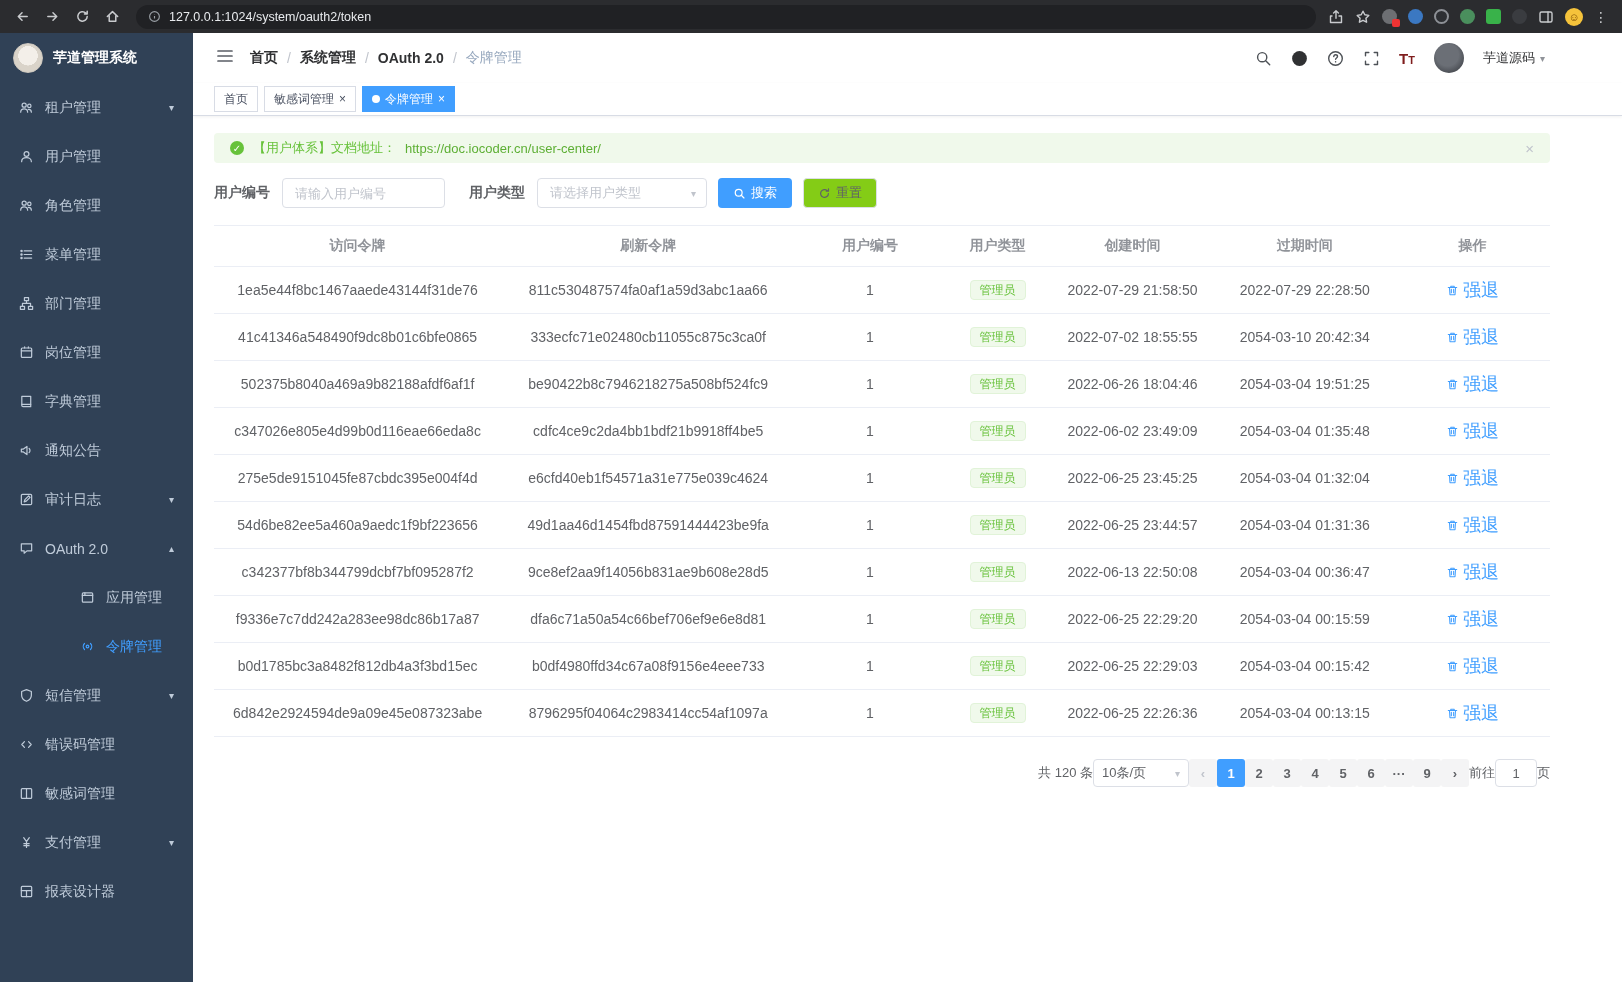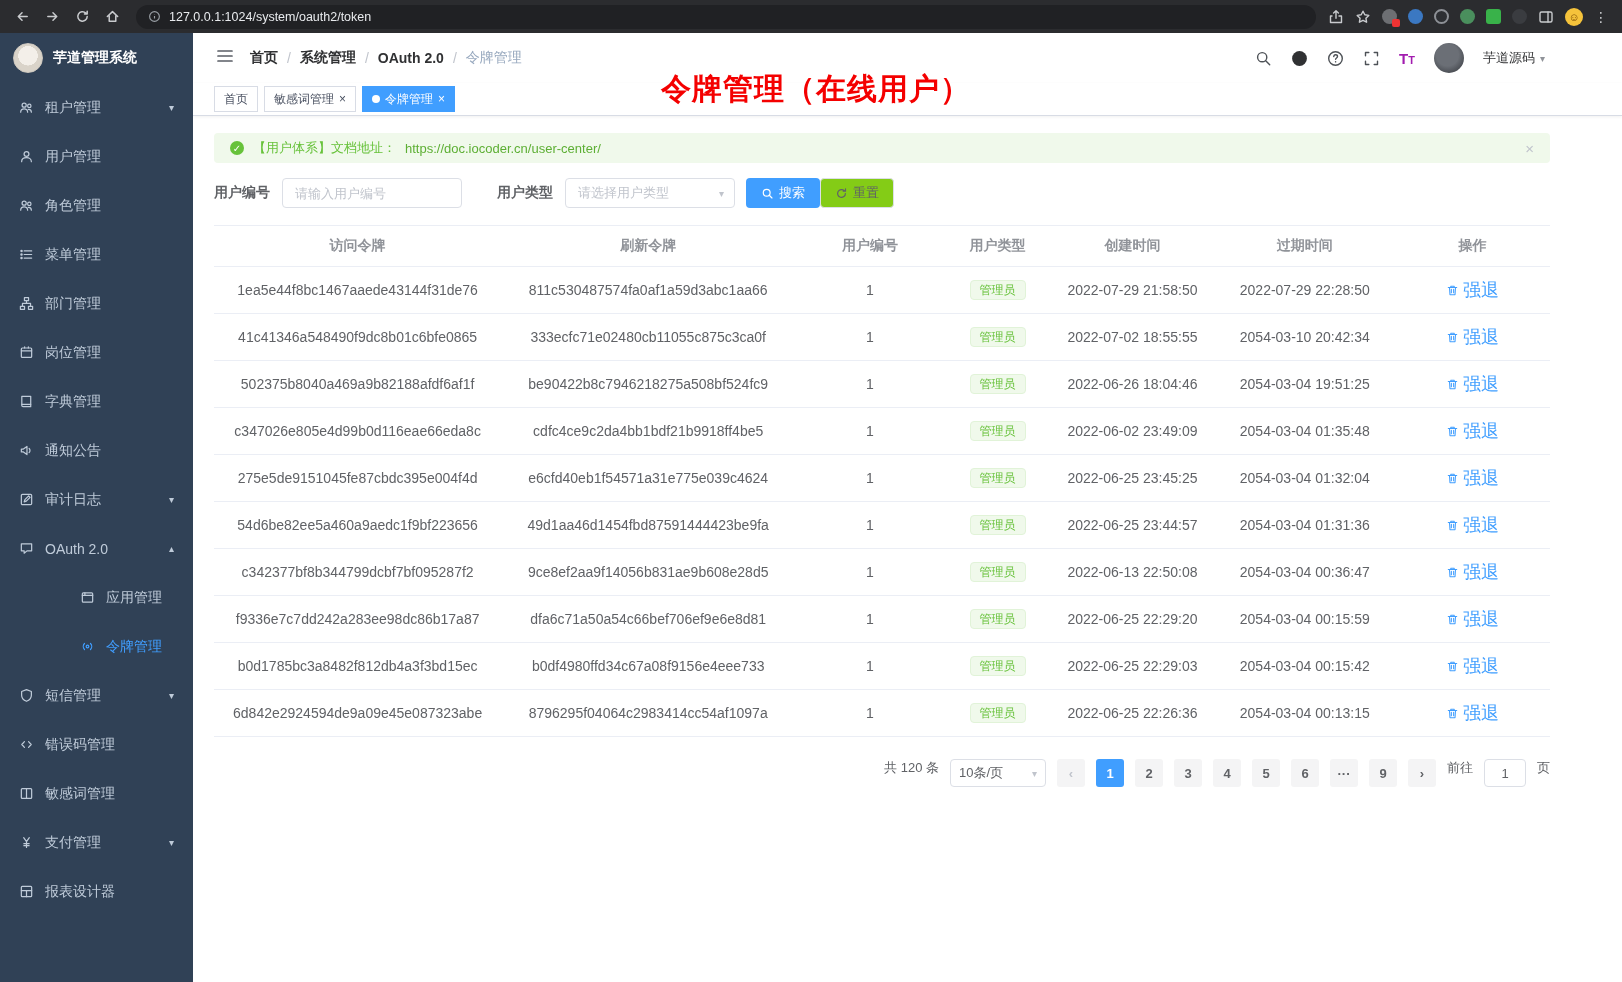--- a/index.html
+++ b/index.html
@@ -54,21 +54,21 @@
   .hamburger svg { width:18px; height:18px; stroke:#5a5e66; stroke-width:1.7; fill:none;
     stroke-linecap:round; }
   .breadcrumb { display:flex; align-items:center; gap:9px; margin-left:16px; font-size:14px; }
   .bc-item { color:#303133; font-weight:600; cursor:pointer; }
   .bc-sep { color:#c0c4cc; font-weight:400; }
   .bc-current { color:#97a8be; font-weight:400; }
   .nav-tools { margin-left:auto; display:flex; align-items:center; gap:19px; }
   .tool-ic svg { width:17px; height:17px; stroke:#4d5156; fill:none; stroke-width:1.4;
     stroke-linecap:round; stroke-linejoin:round; display:block; }
   .tool-ic.filled svg { fill:#303133; stroke:none; }
-  .font-ic { font-size:15px; font-weight:700; color:#a21caf; }
+  .font-ic { font-size:15px; font-weight:700; color:#7f1d1d; }
   .nav-avatar { width:30px; height:30px; border-radius:50%;
     background:radial-gradient(circle at 45% 40%, #6b6f76 0 45%, #2f3237 100%); }
   .nav-user { display:flex; align-items:center; gap:5px; font-size:13px; color:#303133; }
   .nav-user .caret { color:#909399; font-size:10px; }
 
   
   .tagbar { height:33px; display:flex; align-items:center; gap:6px; padding:0 21px;
     border-bottom:1px solid #d8dce5; box-shadow:0 1px 3px rgba(0,0,0,.06); }
   .tag { height:26px; border:1px solid #d8dce5; background:#fff; color:#495060;
     font-size:12px; padding:0 9px; display:flex; align-items:center; gap:5px; cursor:pointer; }
@@ -84,49 +84,49 @@
 
   .alert { height:30px; background:#f0f9eb; border-radius:4px; display:flex; align-items:center;
     gap:9px; padding:0 16px; font-size:13px; color:#67c23a; margin-bottom:15px; }
   .alert-check { width:14px; height:14px; border-radius:50%; background:#67c23a; color:#fff;
     font-size:10px; display:flex; align-items:center; justify-content:center; flex-shrink:0; }
   .alert a { color:#5daf34; text-decoration:none; }
   .alert-close { margin-left:auto; color:#c0c4cc; font-size:15px; cursor:pointer; }
 
   .filters { display:flex; align-items:center; margin-bottom:17px; font-size:14px; }
   .f-label { font-weight:700; color:#606266; margin-right:12px; }
-  .f-input { width:180px; height:30px; border:1px solid #dcdfe6; border-radius:4px;
-    padding:0 12px; font-size:13px; color:#606266; outline:none; margin-right:35px;
+  .f-input { width:163px; height:30px; border:1px solid #dcdfe6; border-radius:4px;
+    padding:0 12px; font-size:13px; color:#606266; outline:none; margin-right:24px;
     font-family:"Liberation Sans","DejaVu Sans",sans-serif; }
   .f-input::placeholder { color:#c0c4cc; }
   .f-select { width:170px; height:30px; border:1px solid #dcdfe6; border-radius:4px;
     padding:0 10px 0 12px; font-size:13px; color:#c0c4cc; display:flex; align-items:center;
     justify-content:space-between; margin-right:11px; cursor:pointer; }
   .f-select .caret { color:#c0c4cc; font-size:10px; }
   .btn { height:30px; border-radius:4px; font-size:13px; display:inline-flex; align-items:center;
     gap:5px; padding:0 14px; cursor:pointer; border:1px solid transparent;
     font-family:"Liberation Sans","DejaVu Sans",sans-serif; }
   .btn svg { width:13px; height:13px; fill:none; stroke:currentColor; stroke-width:1.5;
     stroke-linecap:round; stroke-linejoin:round; }
-  .btn-primary { background:#409eff; color:#fff; }
+  .btn-primary { background:#409eff; color:#fff; margin-right:11px; }
   .btn-plain { background:#84cc16; border-color:#dcdfe6; color:#606266; }
 
   table.grid { width:100%; border-collapse:collapse; table-layout:fixed; }
   table.grid th { height:41px; font-size:14px; font-weight:700; color:#909399;
     border-top:1px solid #ebeef5; border-bottom:1px solid #ebeef5; text-align:center; }
   table.grid td { height:47px; font-size:14px; color:#606266; text-align:center;
     border-bottom:1px solid #ebeef5; white-space:nowrap; overflow:hidden; }
   .badge { display:inline-block; background:#f0f9eb; border:1px solid #e1f3d8; color:#67c23a;
     border-radius:4px; font-size:12px; padding:3px 9px; line-height:1; }
   .action-link { color:#409eff; font-size:18px; display:inline-flex; align-items:center;
     gap:4px; cursor:pointer; }
   .action-link svg { width:13px; height:13px; fill:none; stroke:currentColor; stroke-width:1.3;
     stroke-linecap:round; stroke-linejoin:round; }
 
-  .pagination { display:flex; align-items:flex-start; justify-content:flex-end; gap:11px;
+  .pagination { display:flex; align-items:center; justify-content:flex-end; gap:0;
     margin-top:22px; font-size:13px; color:#606266; }
   .page-size { width:96px; height:28px; border:1px solid #dcdfe6; border-radius:4px;
     display:flex; align-items:center; justify-content:space-between; padding:0 8px;
     cursor:pointer; }
   .page-size .caret { color:#c0c4cc; font-size:10px; }
   .pg-btn { min-width:28px; height:28px; background:#f4f4f5; border:none; border-radius:3px;
     display:flex; align-items:center; justify-content:center; font-size:13px; color:#606266;
     font-weight:600; cursor:pointer; font-family:inherit; padding:0 6px; }
   .pg-btn.active { background:#409eff; color:#fff; }
   .pg-btn.dim { color:#c0c4cc; }
@@ -385,21 +385,20 @@
         <span>敏感词管理</span>
         <span class="tclose">×</span>
       </span>
       <span class="tag active">
         <span class="dot"></span>
         <span>令牌管理</span>
         <span class="tclose">×</span>
       </span>
     </div>
 
-    <div class="annotation">令牌管理（在线用户）</div>
 
     <div class="content">
 
       <div class="alert">
         <span class="alert-check">✓</span>
         <span>【用户体系】文档地址：</span>
         <a href="#">https://doc.iocoder.cn/user-center/</a>
         <span class="alert-close">×</span>
       </div>
 

